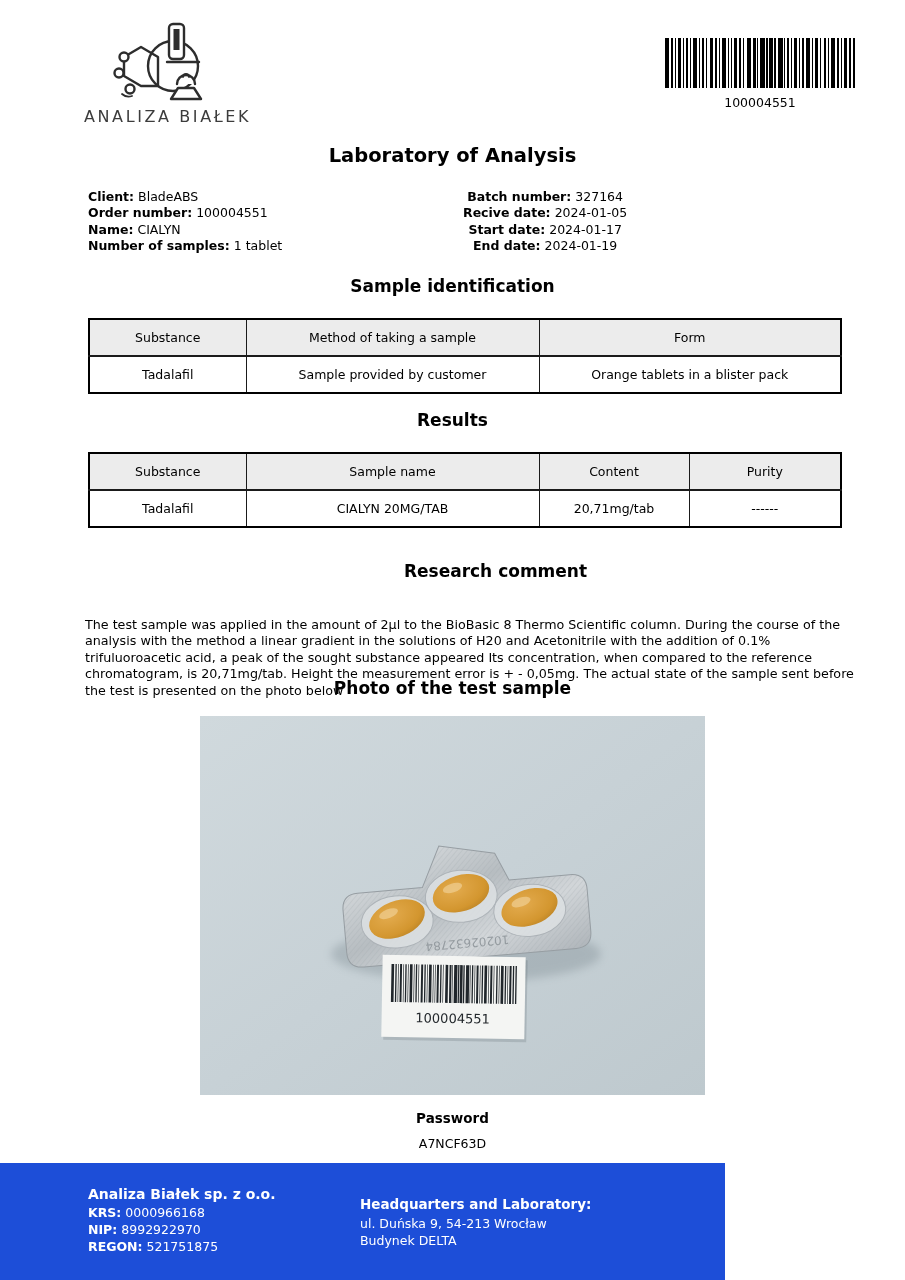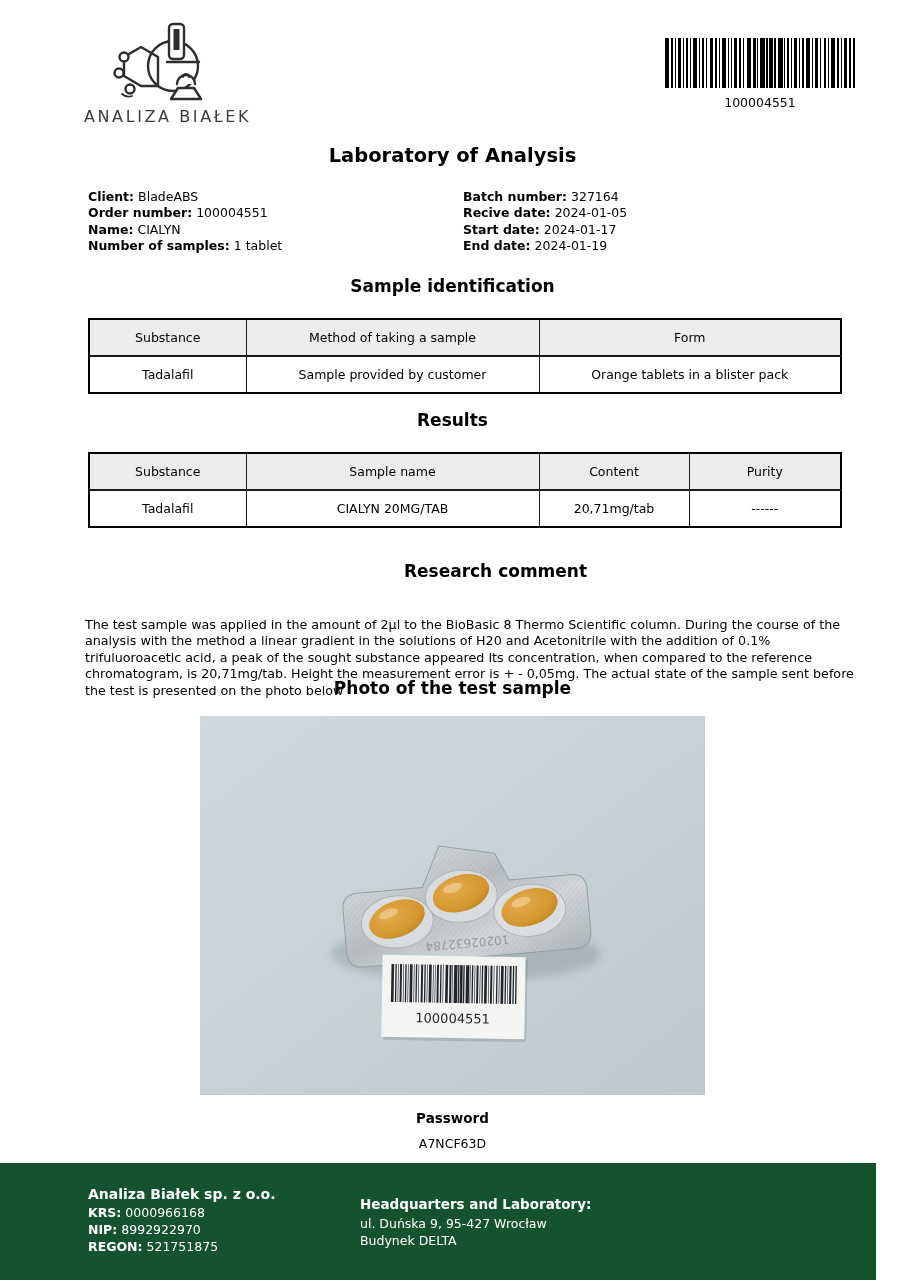--- a/index.html
+++ b/index.html
@@ -13,21 +13,21 @@
 
   .top-barcode{position:absolute;left:665px;top:38px;width:190px;text-align:center;}
   .top-barcode .num{font-size:12.5px;margin-top:3px;color:#000;}
 
   .doc-title{position:absolute;top:144px;left:0;width:100%;text-align:center;
              font-size:19.5px;font-weight:bold;margin:0;}
 
   
   .info-col{position:absolute;top:189px;font-size:12.5px;line-height:16.4px;}
   .info-left{left:88px;}
-  .info-right{left:463px;}
+  .info-right{left:463px;text-align:center;}
   .lbl{font-weight:bold;margin-top:23px;}
   .val{margin-left:4px;}
 
   
   .sec-h{position:absolute;left:0;width:100%;text-align:center;font-size:17px;
          font-weight:bold;margin:0;}
   #h-sample{top:276px;}
   #h-results{top:410px;}
   #h-research{top:561px;padding-left:43px;}
   #h-photo{top:678px;}
@@ -47,21 +47,21 @@
   
   .photo{position:absolute;top:716px;left:200px;width:505px;height:379px;}
 
   
   .pw-label{position:absolute;top:1110px;left:0;width:100%;text-align:center;
             font-size:13.5px;font-weight:bold;}
   .pw-value{position:absolute;top:1136px;left:0;width:100%;text-align:center;
             font-size:12.5px;}
 
   
-  .footer{position:absolute;top:1163px;left:0;width:876px;height:117px;background:#14532d;color:#fff;}
+  .footer{position:absolute;top:1163px;left:0;width:725px;height:117px;background:#1d4ed8;color:#fff;}
   .f-col{position:absolute;font-size:12.5px;line-height:17px;}
   .f1{left:88px;top:23px;}
   .f2{left:360px;top:33px;}
   .f3{left:658px;top:33px;}
   .f-name{font-size:14px;font-weight:bold;margin-bottom:1px;}
   .f-head{font-size:13.5px;font-weight:bold;margin-bottom:2px;}
   .f-col .lbl{font-weight:bold;}
 </style>
 </head>
 <body>
@@ -227,18 +227,18 @@
 
   <div class="footer">
     <div class="f-col f1">
       <div class="f-name">Analiza Białek sp. z o.o.</div>
       <div><span class="lbl">KRS:</span><span class="val">0000966168</span></div>
       <div><span class="lbl">NIP:</span><span class="val">8992922970</span></div>
       <div><span class="lbl">REGON:</span><span class="val">521751875</span></div>
     </div>
     <div class="f-col f2">
       <div class="f-head">Headquarters and Laboratory:</div>
-      <div>ul. Duńska 9, 95-427 Wrocław</div>
+      <div>ul. Duńska 9, 54-213 Wrocław</div>
       <div>Budynek DELTA</div>
     </div>
   </div>
 
 </div>
 
 </body></html>

